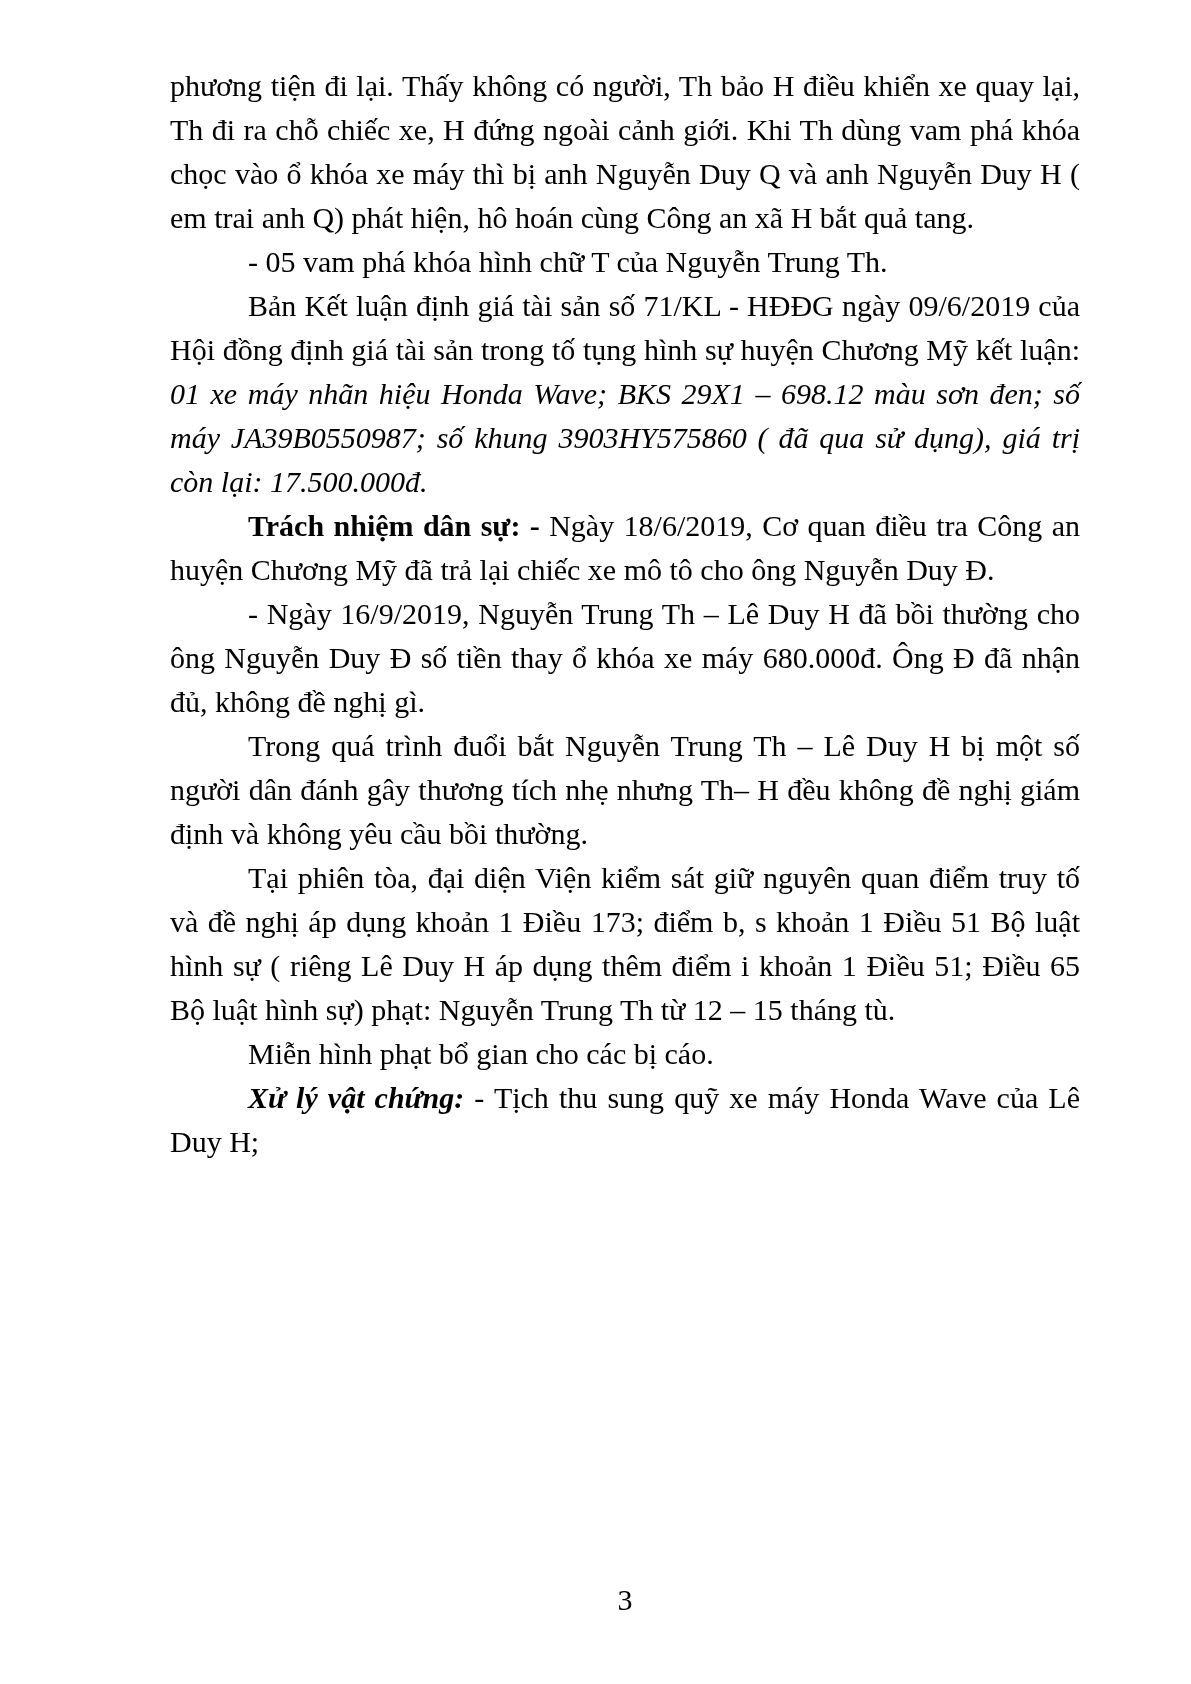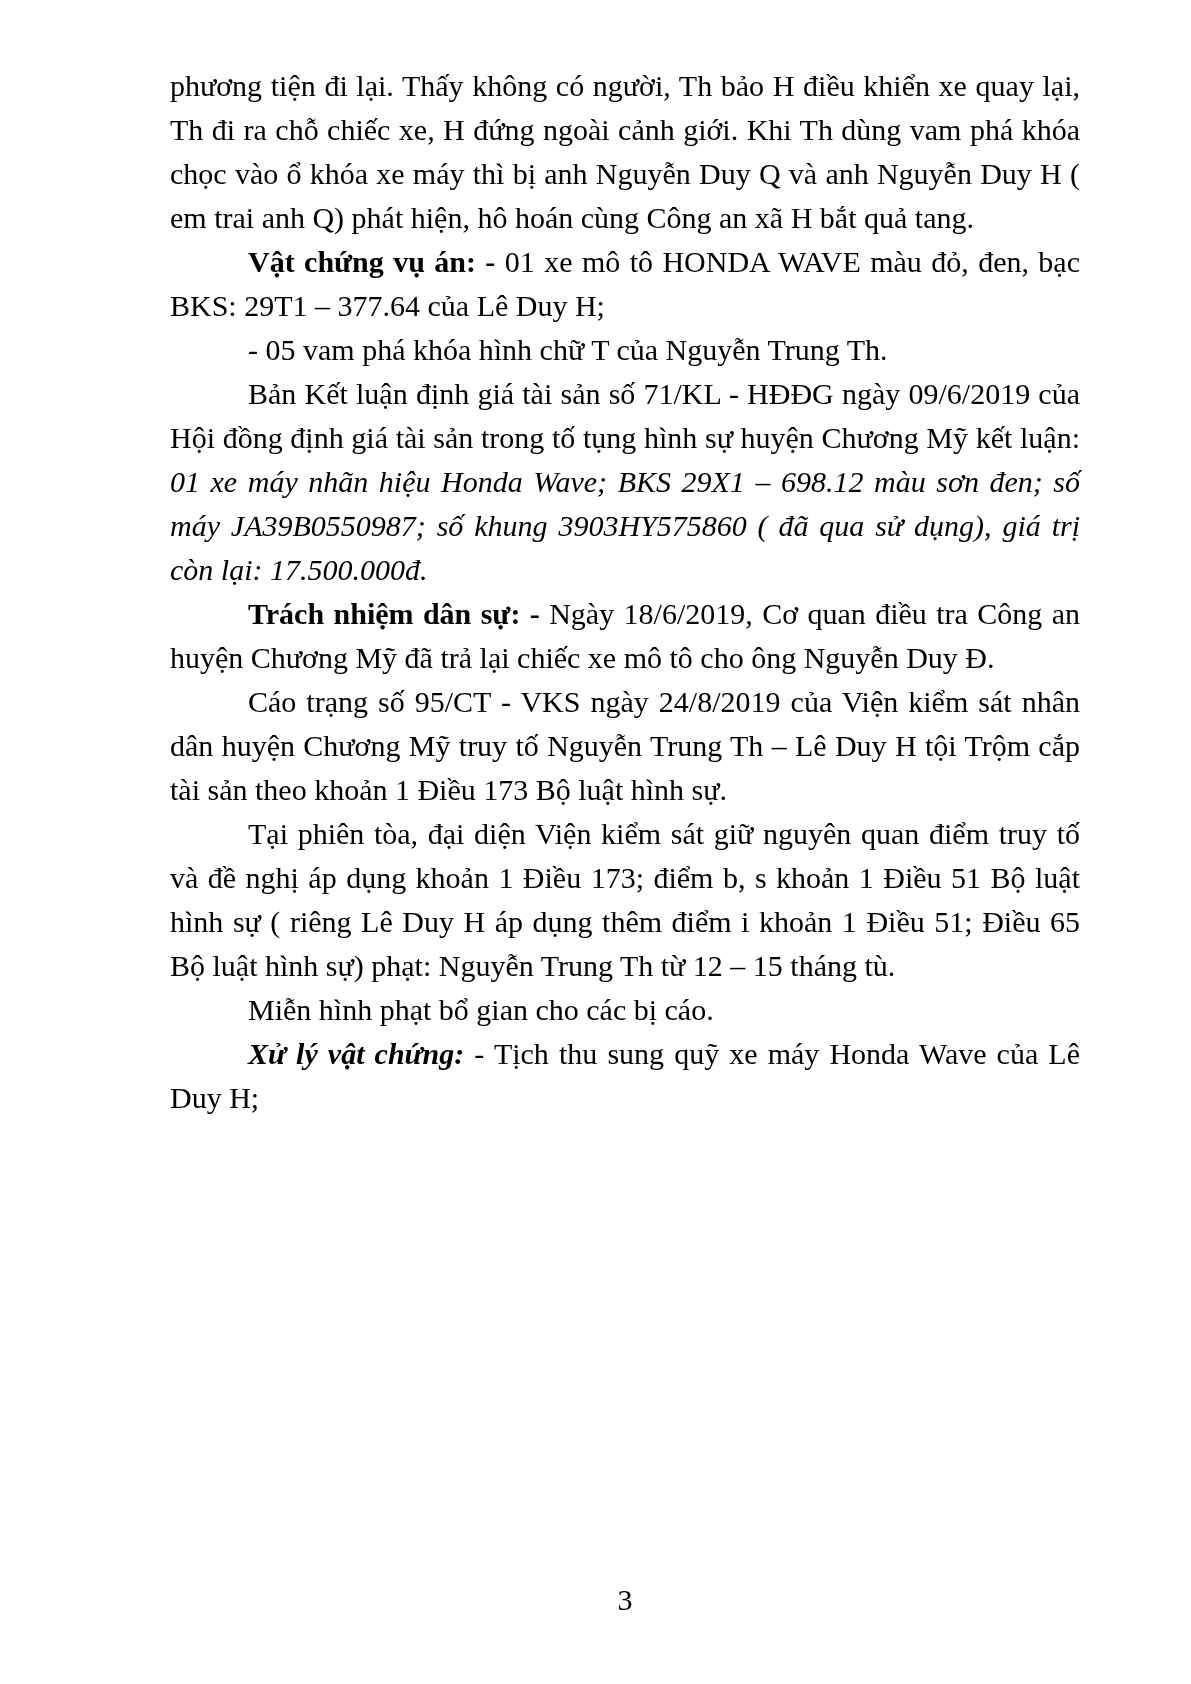--- a/index.html
+++ b/index.html
@@ -51,32 +51,32 @@
 </style>
 </head>
 <body>
 
 <div class="page">
 
   <div class="text-block">
 
     <p class="no-indent">phương tiện đi lại. Thấy không có người, Th bảo H điều khiển xe quay lại, Th đi ra chỗ chiếc xe, H đứng ngoài cảnh giới. Khi Th dùng vam phá khóa chọc vào ổ khóa xe máy thì bị anh Nguyễn Duy Q và anh Nguyễn Duy H ( em trai anh Q) phát hiện, hô hoán cùng Công an xã H bắt quả tang.</p>
 
-    <p><span class="lead-bold">Vật chứng vụ án: -</span><span> 01 xe mô tô HONDA WAVE màu đỏ, đen, bạc BKS: 29T1 – 377.64 của Lê Duy H;</span></p>
 
 
     <p>- 05 vam phá khóa hình chữ T của Nguyễn Trung Th.</p>
 
     <p><span>Bản Kết luận định giá tài sản số 71/KL - HĐĐG ngày 09/6/2019 của Hội đồng định giá tài sản trong tố tụng hình sự huyện Chương Mỹ kết luận: </span><span class="run-italic">01 xe máy nhãn hiệu Honda Wave; BKS 29X1 – 698.12 màu sơn đen; số máy JA39B0550987; số khung 3903HY575860 ( đã qua sử dụng), giá trị còn lại: 17.500.000đ.</span></p>
 
     <p><span class="lead-bold">Trách nhiệm dân sự: -</span><span> Ngày 18/6/2019, Cơ quan điều tra Công an huyện Chương Mỹ đã trả lại chiếc xe mô tô cho ông Nguyễn Duy Đ.</span></p>
 
+    <p>- Ngày 16/9/2019, Nguyễn Trung Th – Lê Duy H đã bồi thường cho ông Nguyễn Duy Đ số tiền thay ổ khóa xe máy 680.000đ. Ông Đ đã nhận đủ, không đề nghị gì.</p>
 
+    <p>Trong quá trình đuổi bắt Nguyễn Trung Th – Lê Duy H bị một số người dân đánh gây thương tích nhẹ nhưng Th– H đều không đề nghị giám định và không yêu cầu bồi thường.</p>
 
-    <p>Cáo trạng số 95/CT - VKS ngày 24/8/2019 của Viện kiểm sát nhân dân huyện Chương Mỹ truy tố Nguyễn Trung Th – Lê Duy H tội Trộm cắp tài sản theo khoản 1 Điều 173 Bộ luật hình sự.</p>
 
     <p>Tại phiên tòa, đại diện Viện kiểm sát giữ nguyên quan điểm truy tố và đề nghị áp dụng khoản 1 Điều 173; điểm b, s khoản 1 Điều 51 Bộ luật hình sự ( riêng Lê Duy H áp dụng thêm điểm i khoản 1 Điều 51; Điều 65 Bộ luật hình sự) phạt: Nguyễn Trung Th từ 12 – 15 tháng tù.</p>
 
 
     <p>Miễn hình phạt bổ gian cho các bị cáo.</p>
 
     <p><span class="lead-bold-italic">Xử lý vật chứng:</span><span> - Tịch thu sung quỹ xe máy Honda Wave của Lê Duy H;</span></p>
 
   </div>
 

